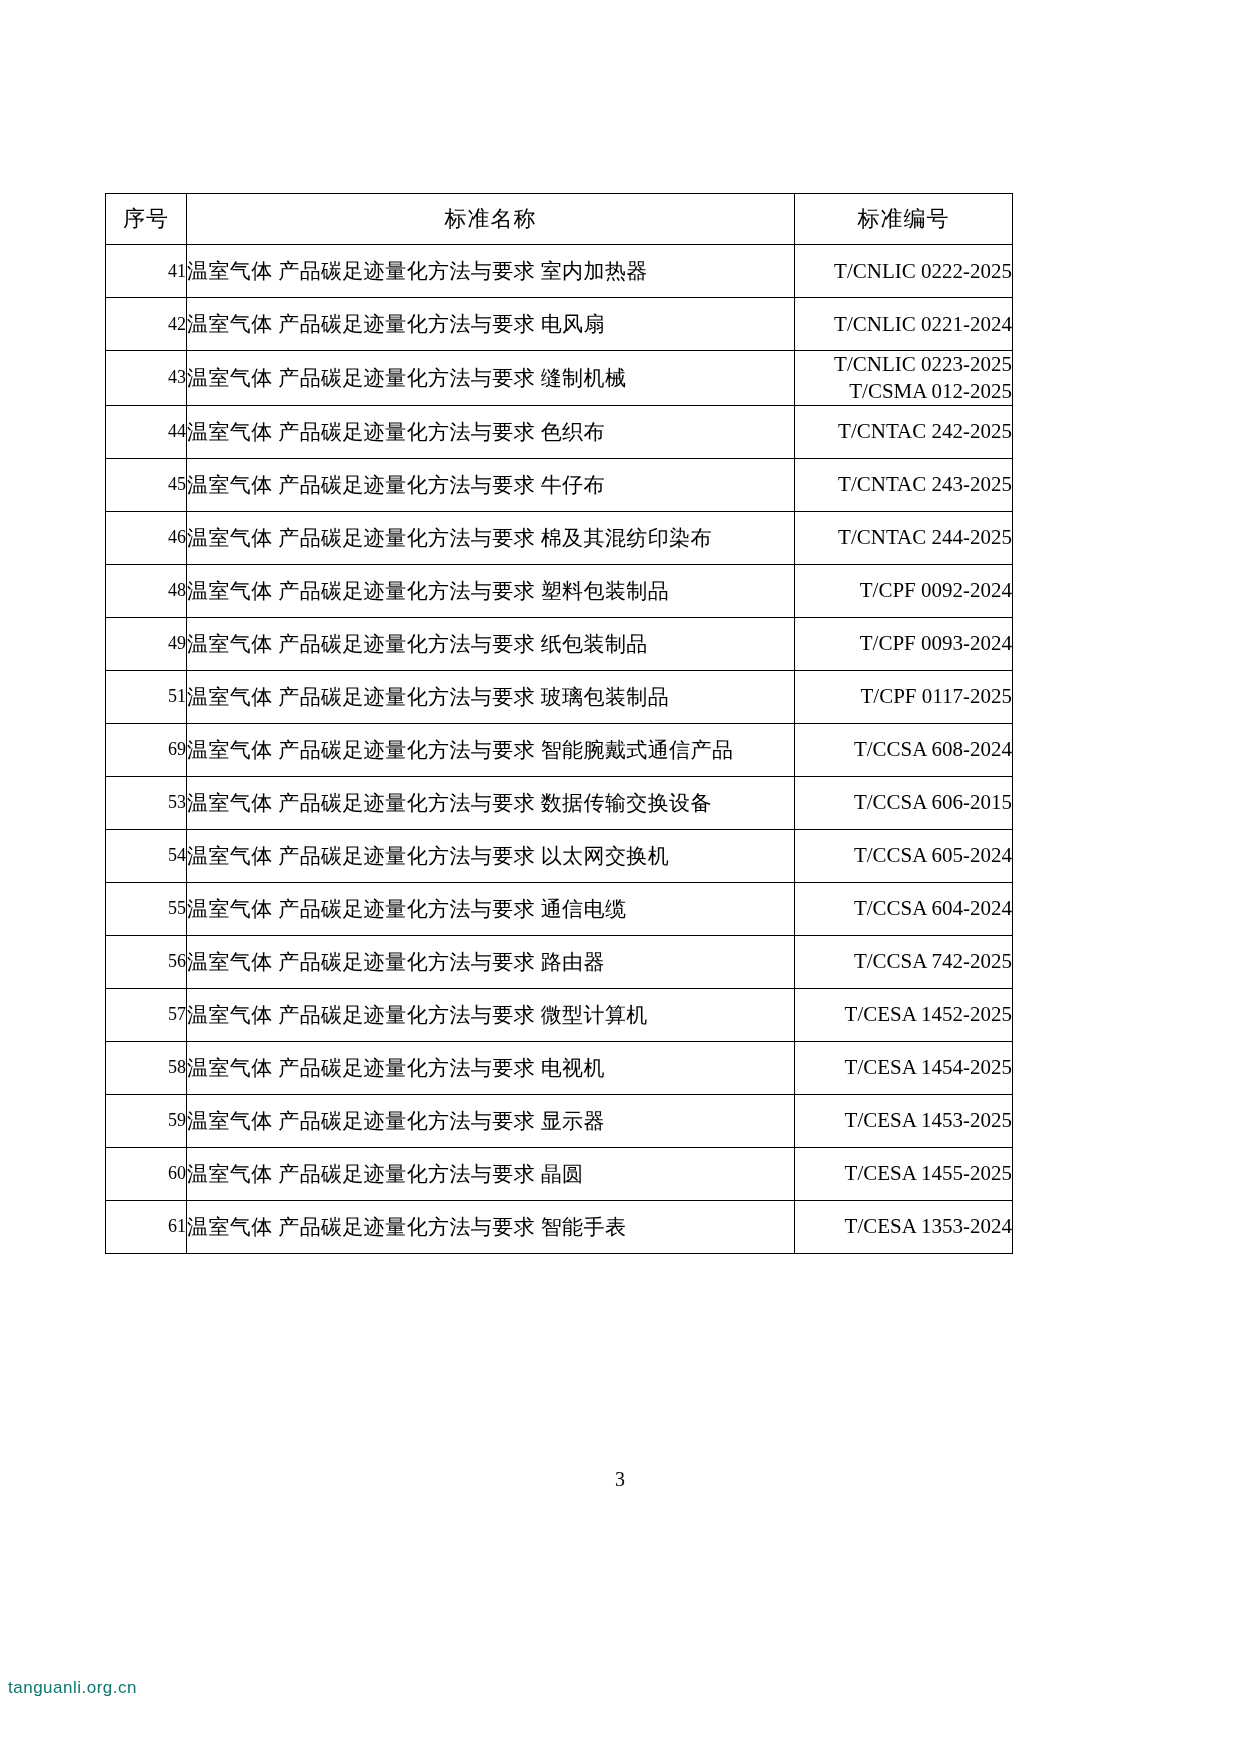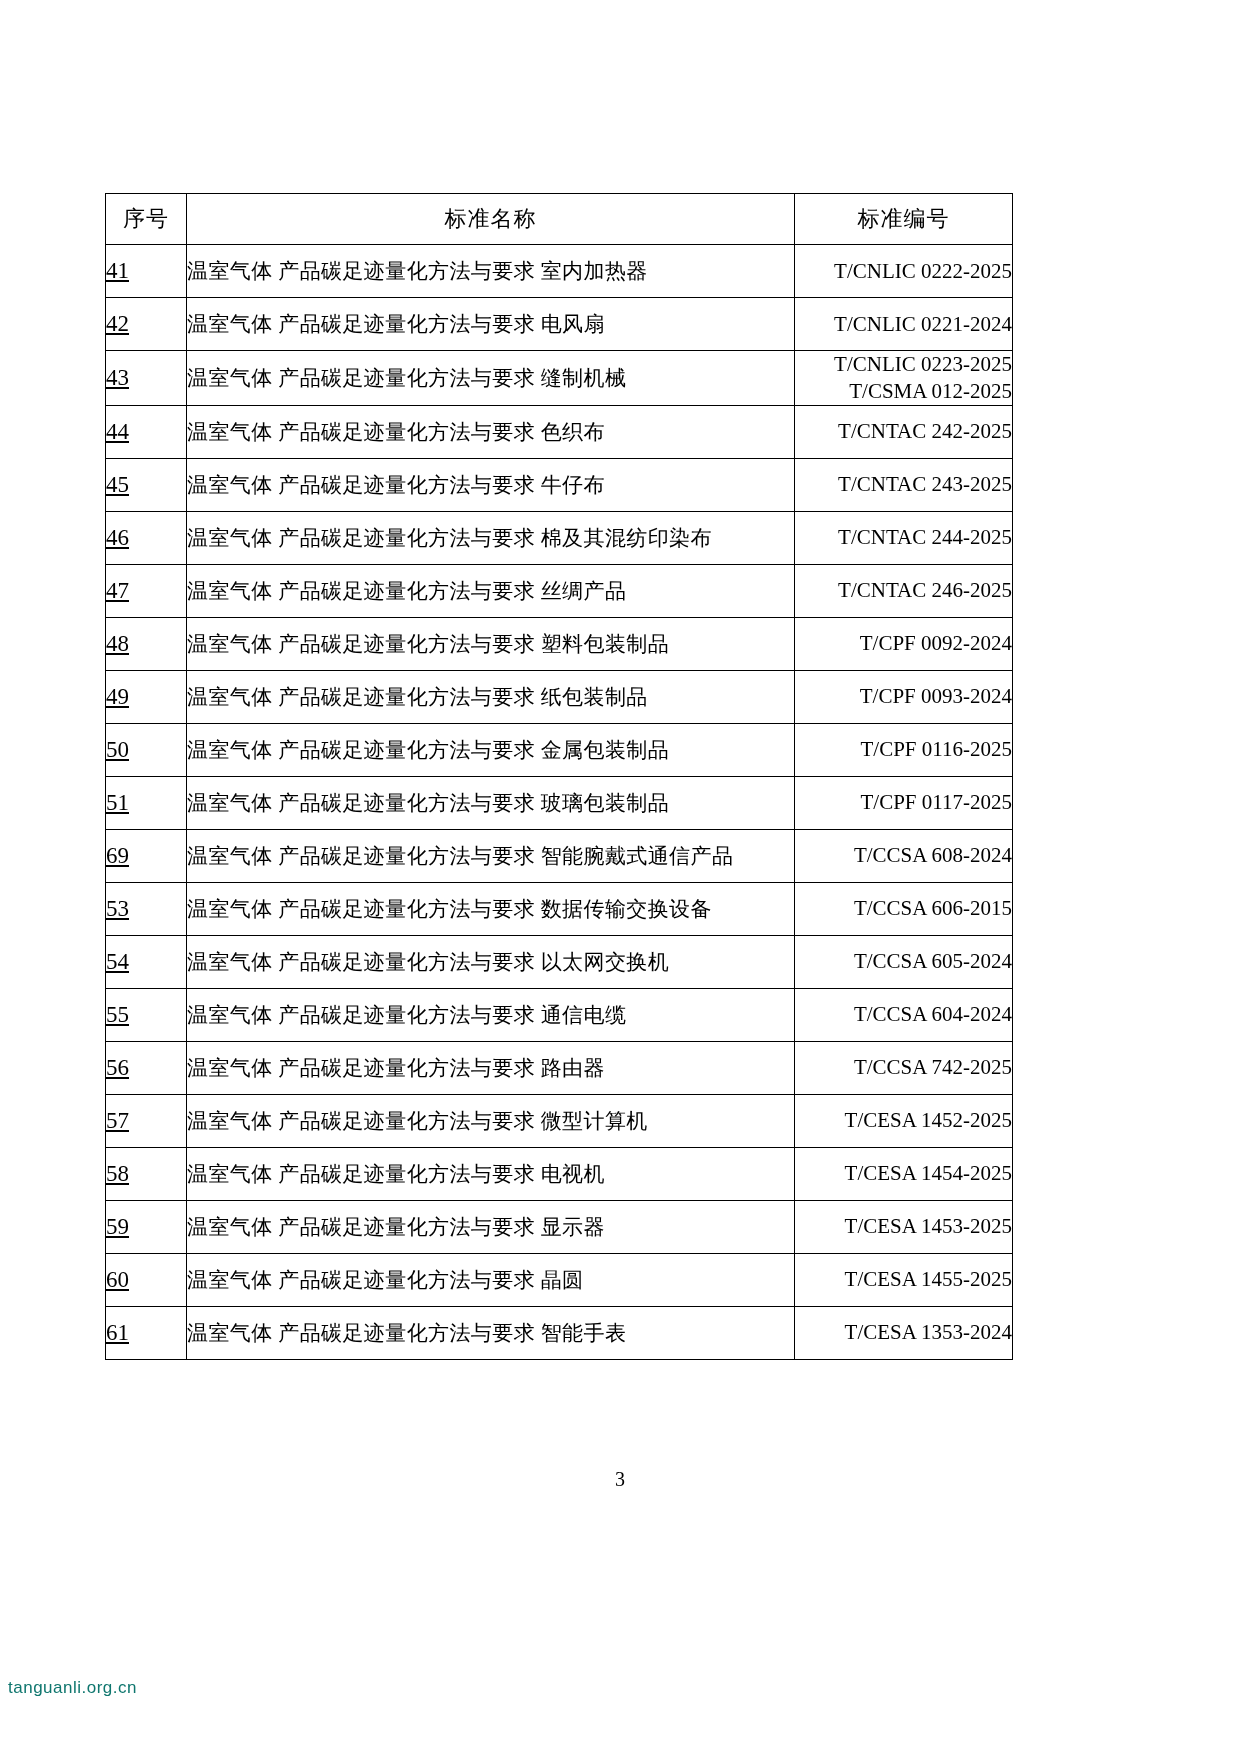--- a/index.html
+++ b/index.html
@@ -47,23 +47,22 @@
     height: 50px;
     text-align: center;
     font-weight: normal;
     font-size: 22px;
     letter-spacing: 1px;
   }
   tbody td {
     height: 52px;
   }
   td.seq {
-    text-align: left;
-    font-size: 23px;
-    text-decoration: underline;
+    text-align: right;
+    font-size: 18px;
   }
   td.name {
     text-align: left;
     padding-left: 14px;
     font-size: 21px;
     letter-spacing: 0.4px;
     white-space: nowrap;
   }
   td.code {
     text-align: center;
@@ -149,45 +148,31 @@
             </td>
           </tr>
           <tr>
             <td class="seq">46</td>
             <td class="name">温室气体 产品碳足迹量化方法与要求 棉及其混纺印染布</td>
             <td class="code">
               <span class="line2">T/CNTAC 244-2025</span>
             </td>
           </tr>
           <tr>
-            <td class="seq">47</td>
-            <td class="name">温室气体 产品碳足迹量化方法与要求 丝绸产品</td>
-            <td class="code">
-              <span class="line2">T/CNTAC 246-2025</span>
-            </td>
-          </tr>
-          <tr>
             <td class="seq">48</td>
             <td class="name">温室气体 产品碳足迹量化方法与要求 塑料包装制品</td>
             <td class="code">
               <span class="line2">T/CPF 0092-2024</span>
             </td>
           </tr>
           <tr>
             <td class="seq">49</td>
             <td class="name">温室气体 产品碳足迹量化方法与要求 纸包装制品</td>
             <td class="code">
               <span class="line2">T/CPF 0093-2024</span>
-            </td>
-          </tr>
-          <tr>
-            <td class="seq">50</td>
-            <td class="name">温室气体 产品碳足迹量化方法与要求 金属包装制品</td>
-            <td class="code">
-              <span class="line2">T/CPF 0116-2025</span>
             </td>
           </tr>
           <tr>
             <td class="seq">51</td>
             <td class="name">温室气体 产品碳足迹量化方法与要求 玻璃包装制品</td>
             <td class="code">
               <span class="line2">T/CPF 0117-2025</span>
             </td>
           </tr>
           <tr>

